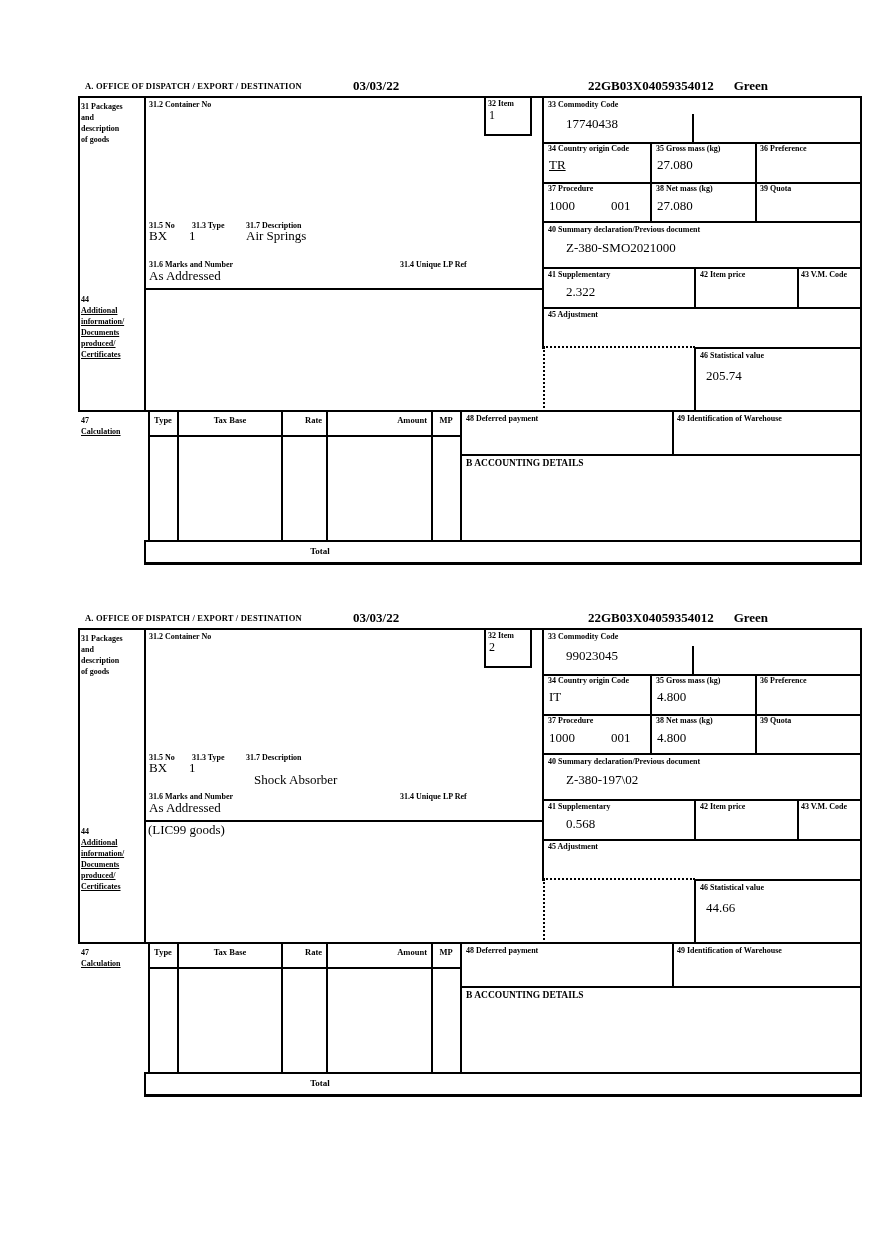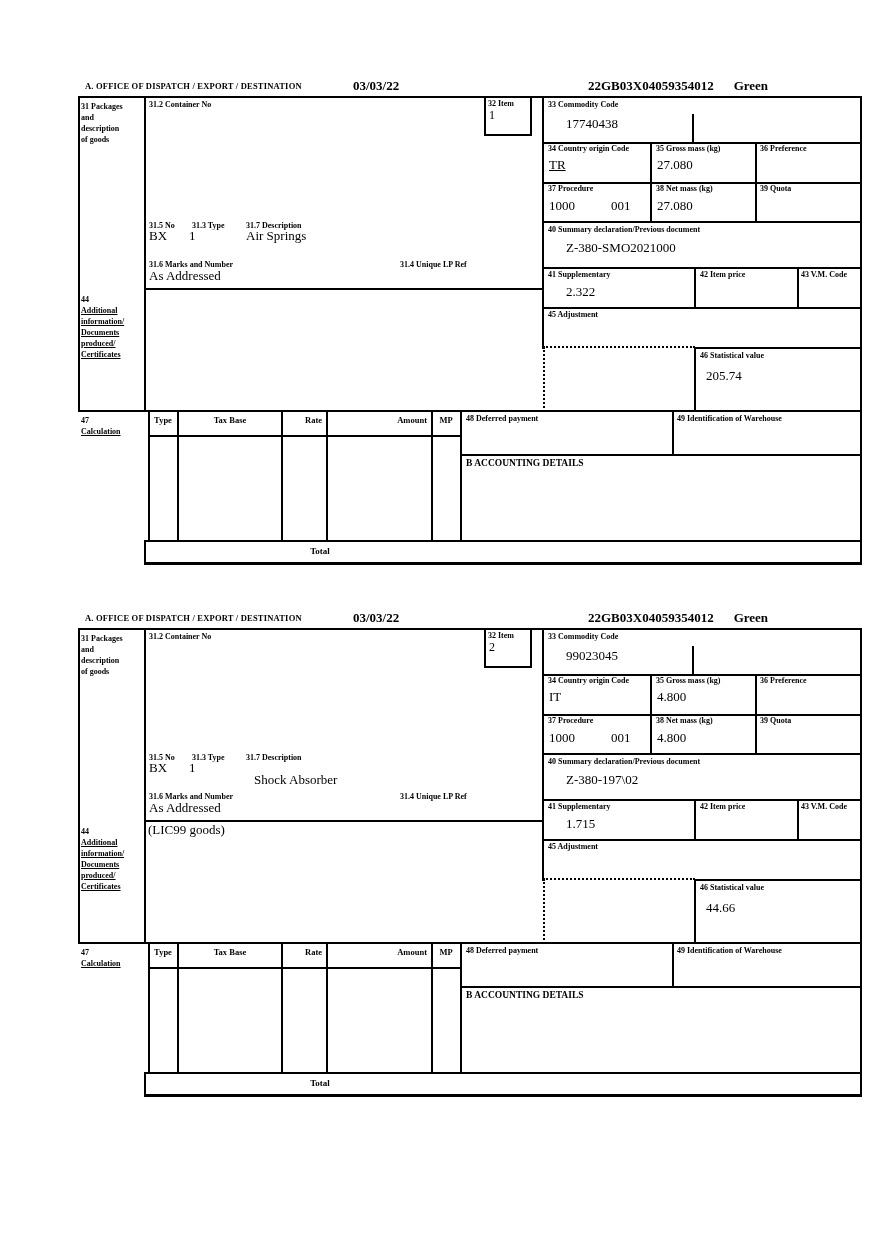--- a/index.html
+++ b/index.html
@@ -231,21 +231,21 @@
     <div class="val" style="left:254px;top:151px;margin-top:12px;">Shock Absorber</div>
 
     <div class="lbl" style="left:149px;top:182px;">31.6 Marks and Number</div>
     <div class="lbl" style="left:400px;top:182px;">31.4 Unique LP Ref</div>
     <div class="val" style="left:149px;top:191px;">As Addressed</div>
 
     <div class="lbl" style="left:548px;top:147px;">40 Summary declaration/Previous document</div>
     <div class="val" style="left:566px;top:163px;">Z-380-197\02</div>
 
     <div class="lbl" style="left:548px;top:192px;">41 Supplementary</div>
-    <div class="val" style="left:566px;top:207px;">1.715</div>
+    <div class="val" style="left:566px;top:207px;">0.568</div>
     <div class="lbl" style="left:700px;top:192px;">42 Item price</div>
     <div class="lbl" style="left:801px;top:192px;">43 V.M. Code</div>
 
     <div class="lbl" style="left:548px;top:232px;">45 Adjustment</div>
     <div class="lbl" style="left:700px;top:273px;">46 Statistical value</div>
     <div class="val" style="left:706px;top:291px;">44.66</div>
 
     <div class="stack" style="left:81px;top:216px;">
       <div>44</div>
       <div class="u">Additional</div>

